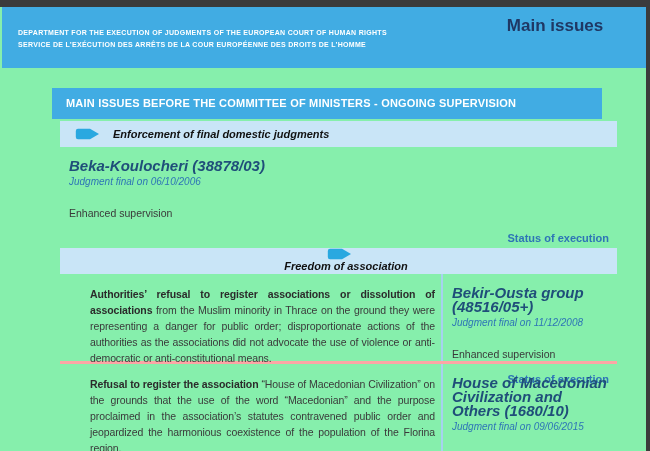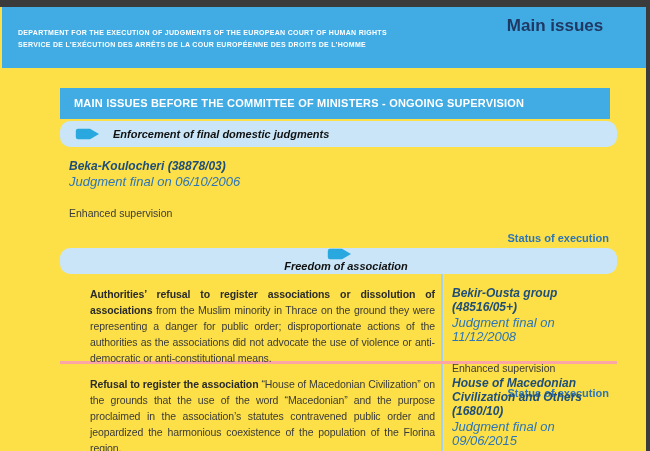--- a/index.html
+++ b/index.html
@@ -1,51 +1,51 @@
 <!DOCTYPE html>
 <html><head>
 <meta charset="utf-8">
 <style>
   * { margin: 0; padding: 0; box-sizing: border-box; }
   html, body { width: 650px; height: 451px; }
   body { font-family: "Liberation Sans", sans-serif; background: #ffffff; position: relative; overflow: hidden; }
 
-  .page { position: absolute; inset: 0; background: #fde047; }
+  .page { position: absolute; inset: 0; background: #86efac; }
 
   .top-edge { position: absolute; left: 0; top: 0; width: 650px; height: 7px; background: #3b3b3b; }
   .right-edge { position: absolute; left: 646px; top: 0; width: 4px; height: 451px; background: #3b3b3b; }
 
   
   .banner { position: absolute; left: 2px; top: 7px; width: 644px; height: 61px; background: #41ace3; }
   .dept { position: absolute; left: 16px; top: 20px; color: #ffffff; font-size: 7px; font-weight: bold; line-height: 12px; letter-spacing: 0.3px; }
   .doc-title { position: absolute; left: 503px; top: 7px; width: 100px; color: #1f3864; font-size: 17px; font-weight: bold; text-align: center; line-height: 23px; }
 
   
-  .main-bar { position: absolute; left: 60px; top: 88px; width: 550px; height: 31px; background: #41ace3; color: #ffffff; font-size: 11px; font-weight: bold; line-height: 31px; padding-left: 14px; letter-spacing: 0.2px; white-space: nowrap; }
+  .main-bar { position: absolute; left: 52px; top: 88px; width: 550px; height: 31px; background: #41ace3; color: #ffffff; font-size: 11px; font-weight: bold; line-height: 31px; padding-left: 14px; letter-spacing: 0.2px; white-space: nowrap; }
 
   
-  .section-bar { position: absolute; left: 60px; width: 557px; height: 26px; background: #c9e5f7; display: flex; align-items: center; padding-left: 15px; border-radius: 10px; }
+  .section-bar { position: absolute; left: 60px; width: 557px; height: 26px; background: #c9e5f7; display: flex; align-items: center; padding-left: 15px; }
   .section-bar.s1 { top: 121px; }
   .section-bar.s2 { top: 248px; flex-direction: column; }
   .arrow-icon { width: 26px; height: 12px; flex: 0 0 auto; margin-right: 12px; }
   .section-heading { font-size: 11px; font-weight: bold; font-style: italic; color: #111111; }
 
   
   .row { position: absolute; left: 60px; width: 557px; display: flex; }
   .row.r1 { top: 147px; height: 101px; }
   .row.r2 { top: 274px; height: 90px; border-bottom: 3px solid #fca5a5; }
   .row.r3 { top: 364px; height: 87px; }
 
   .cell-desc { width: 383px; flex: 0 0 auto; padding: 12px 6px 0 30px; border-right: 2px solid #a6d2ef; }
   .desc-text { font-size: 10.5px; line-height: 16px; color: #3a3a3a; text-align: justify; letter-spacing: -0.1px; }
   .desc-text .lead { font-weight: bold; color: #2b2b2b; }
 
   .cell-case { flex: 1 1 auto; padding: 12px 8px 0 9px; }
-  .case-name { font-size: 12px; font-weight: bold; font-style: italic; color: #1f4e79; line-height: 14px; cursor: pointer; }
-  .judgment { font-size: 13px; font-style: italic; color: #2e75b6; margin-top: 2px; line-height: 14px; }
+  .case-name { font-size: 15px; font-weight: bold; font-style: italic; color: #1f4e79; line-height: 14px; cursor: pointer; }
+  .judgment { font-size: 10px; font-style: italic; color: #2e75b6; margin-top: 2px; line-height: 14px; }
   .supervision { font-size: 10.5px; color: #3a3a3a; margin-top: 18px; line-height: 13px; }
   .status-link { font-size: 11px; font-weight: bold; color: #2e75b6; text-align: right; margin-top: 12px; cursor: pointer; }
 </style>
 </head>
 <body>
 
 <div class="page">
 
   <div class="top-edge"></div>
 

